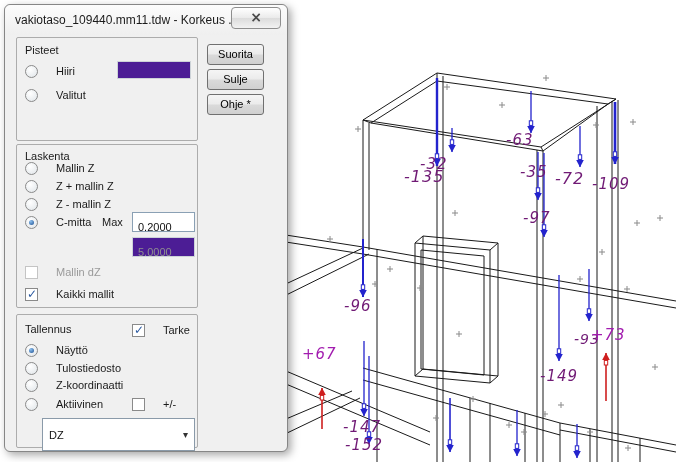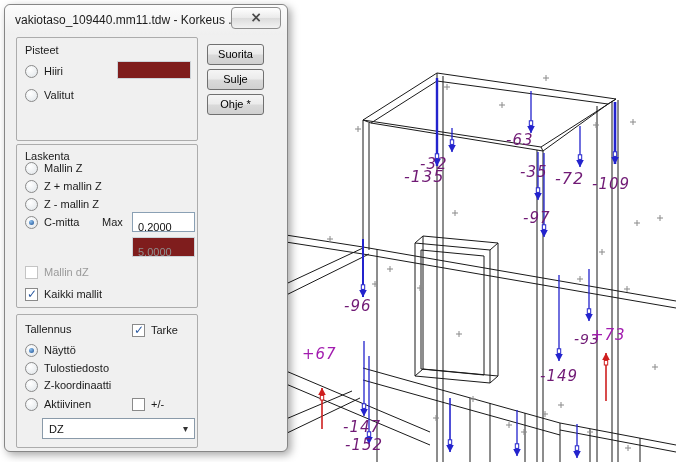--- a/index.html
+++ b/index.html
@@ -16,32 +16,32 @@
   .dlg{position:absolute;left:4px;top:4px;width:284px;height:448px;background:#f0f0f0;
        border:1px solid #868686;border-radius:6px;box-shadow:3px 3px 9px rgba(0,0,0,.35)}
   .titlebar{position:absolute;left:0;top:0;width:100%;height:30px;border-radius:6px 6px 0 0;
        background:linear-gradient(#fcfcfc,#efefef)}
   .title{position:absolute;left:10px;top:8px;font-size:12px;color:#1a1a1a;white-space:nowrap}
   .closebtn{position:absolute;top:2px;right:6px;width:50px;height:22px;border:1px solid #8e8e8e;border-radius:4px;
        background:linear-gradient(#ffffff,#ebebeb 48%,#dcdcdc 52%,#f2f2f2);cursor:default;
        font:700 14px "DejaVu Sans",sans-serif;color:#4a4a4a;text-align:center;line-height:19px}
   .grp{position:absolute;border:1px solid #acacac;border-radius:2px;background:#f0f0f0}
   .gl{position:absolute;left:6px;font-size:11px;color:#1a1a1a;background:#f0f0f0;padding:0 2px}
-  .row{position:absolute;left:8px;display:flex;align-items:center;gap:6px;font-size:11px;color:#1a1a1a;height:14px}
+  .row{position:absolute;left:8px;display:flex;align-items:center;gap:18px;font-size:11px;color:#1a1a1a;height:14px}
   .radio{width:13px;height:13px;border:1px solid #8a8a8a;border-radius:50%;flex:none;position:relative;
        background:radial-gradient(circle at 38% 32%,#ffffff,#dfe4e8)}
   .radio.sel::after{content:"";position:absolute;left:3px;top:3px;width:5px;height:5px;border-radius:50%;
        background:radial-gradient(circle at 35% 30%,#8cc0ef,#1d4f91)}
   .cb{width:13px;height:13px;border:1px solid #8a8a8a;background:#fff;flex:none;position:relative}
   .cb.on::after{content:"✓";position:absolute;left:1px;top:-2px;font:700 12px "DejaVu Sans",sans-serif;color:#2b5aa0}
   .cb.dis{border-color:#c4c4c4}
   .dis-l{color:#9a9a9a}
   .txt{position:absolute;border:1px solid #8aa0b4;background:#fff;font-size:11px;color:#111;
        padding:7px 5px;line-height:14px;overflow:hidden;white-space:nowrap}
-  .txt.dis{border-color:#cdd3d8;background:#7f1d1d;color:#8f8f8f}
+  .txt.dis{border-color:#cdd3d8;background:#4c1d95;color:#8f8f8f}
   .btn{position:absolute;left:202px;width:57px;height:21px;border:1px solid #707070;border-radius:3px;
        background:linear-gradient(#f5f5f5,#ebebeb 48%,#dadada 52%,#d0d0d0);
        font-size:11px;color:#000;text-align:center;line-height:19px;cursor:default}
   .dd{position:absolute;border:1px solid #8a9aa9;background:#fff;font-size:11px;color:#111;
        display:flex;align-items:center;padding:0 6px}
   .dd .arr{margin-left:auto;font-size:10px;color:#333}
 </style>
 </head>
 <body>
 
@@ -188,19 +188,19 @@
         <span>Z-koordinaatti</span>
       </div>
       <div class="row" style="top:82px">
         <span class="radio"></span>
         <span>Aktiivinen</span>
       </div>
       <div class="row" style="left:115px;top:82px">
         <span class="cb"></span>
         <span>+/-</span>
       </div>
-      <div class="dd" style="left:25px;top:103px;width:153px;height:21px">
+      <div class="dd" style="left:25px;top:103px;width:153px;height:33px">
         <span>DZ</span>
         <span class="arr">▾</span>
       </div>
     </div>
   </div>
 </div>
 
 </body></html>

